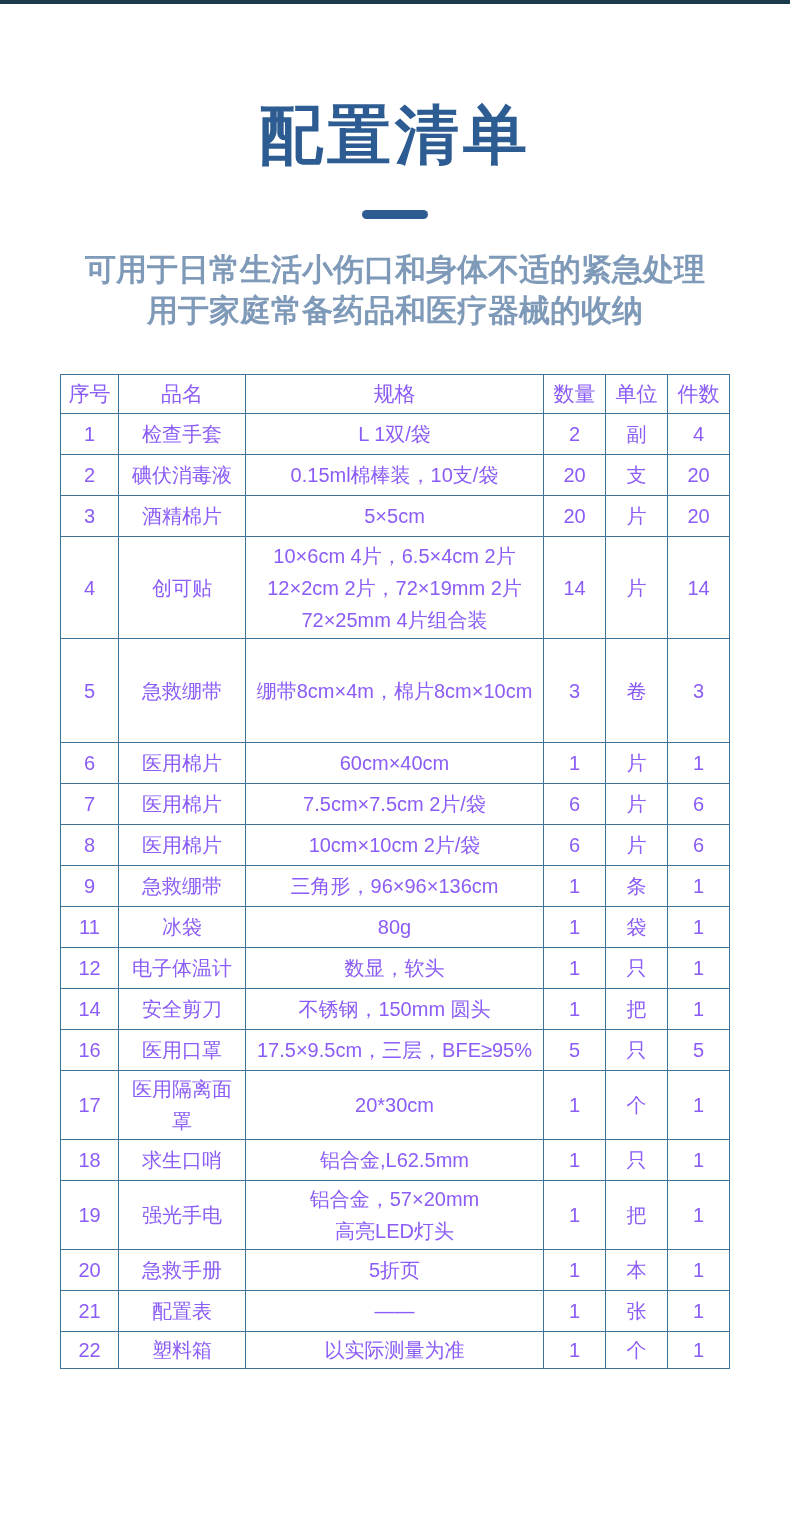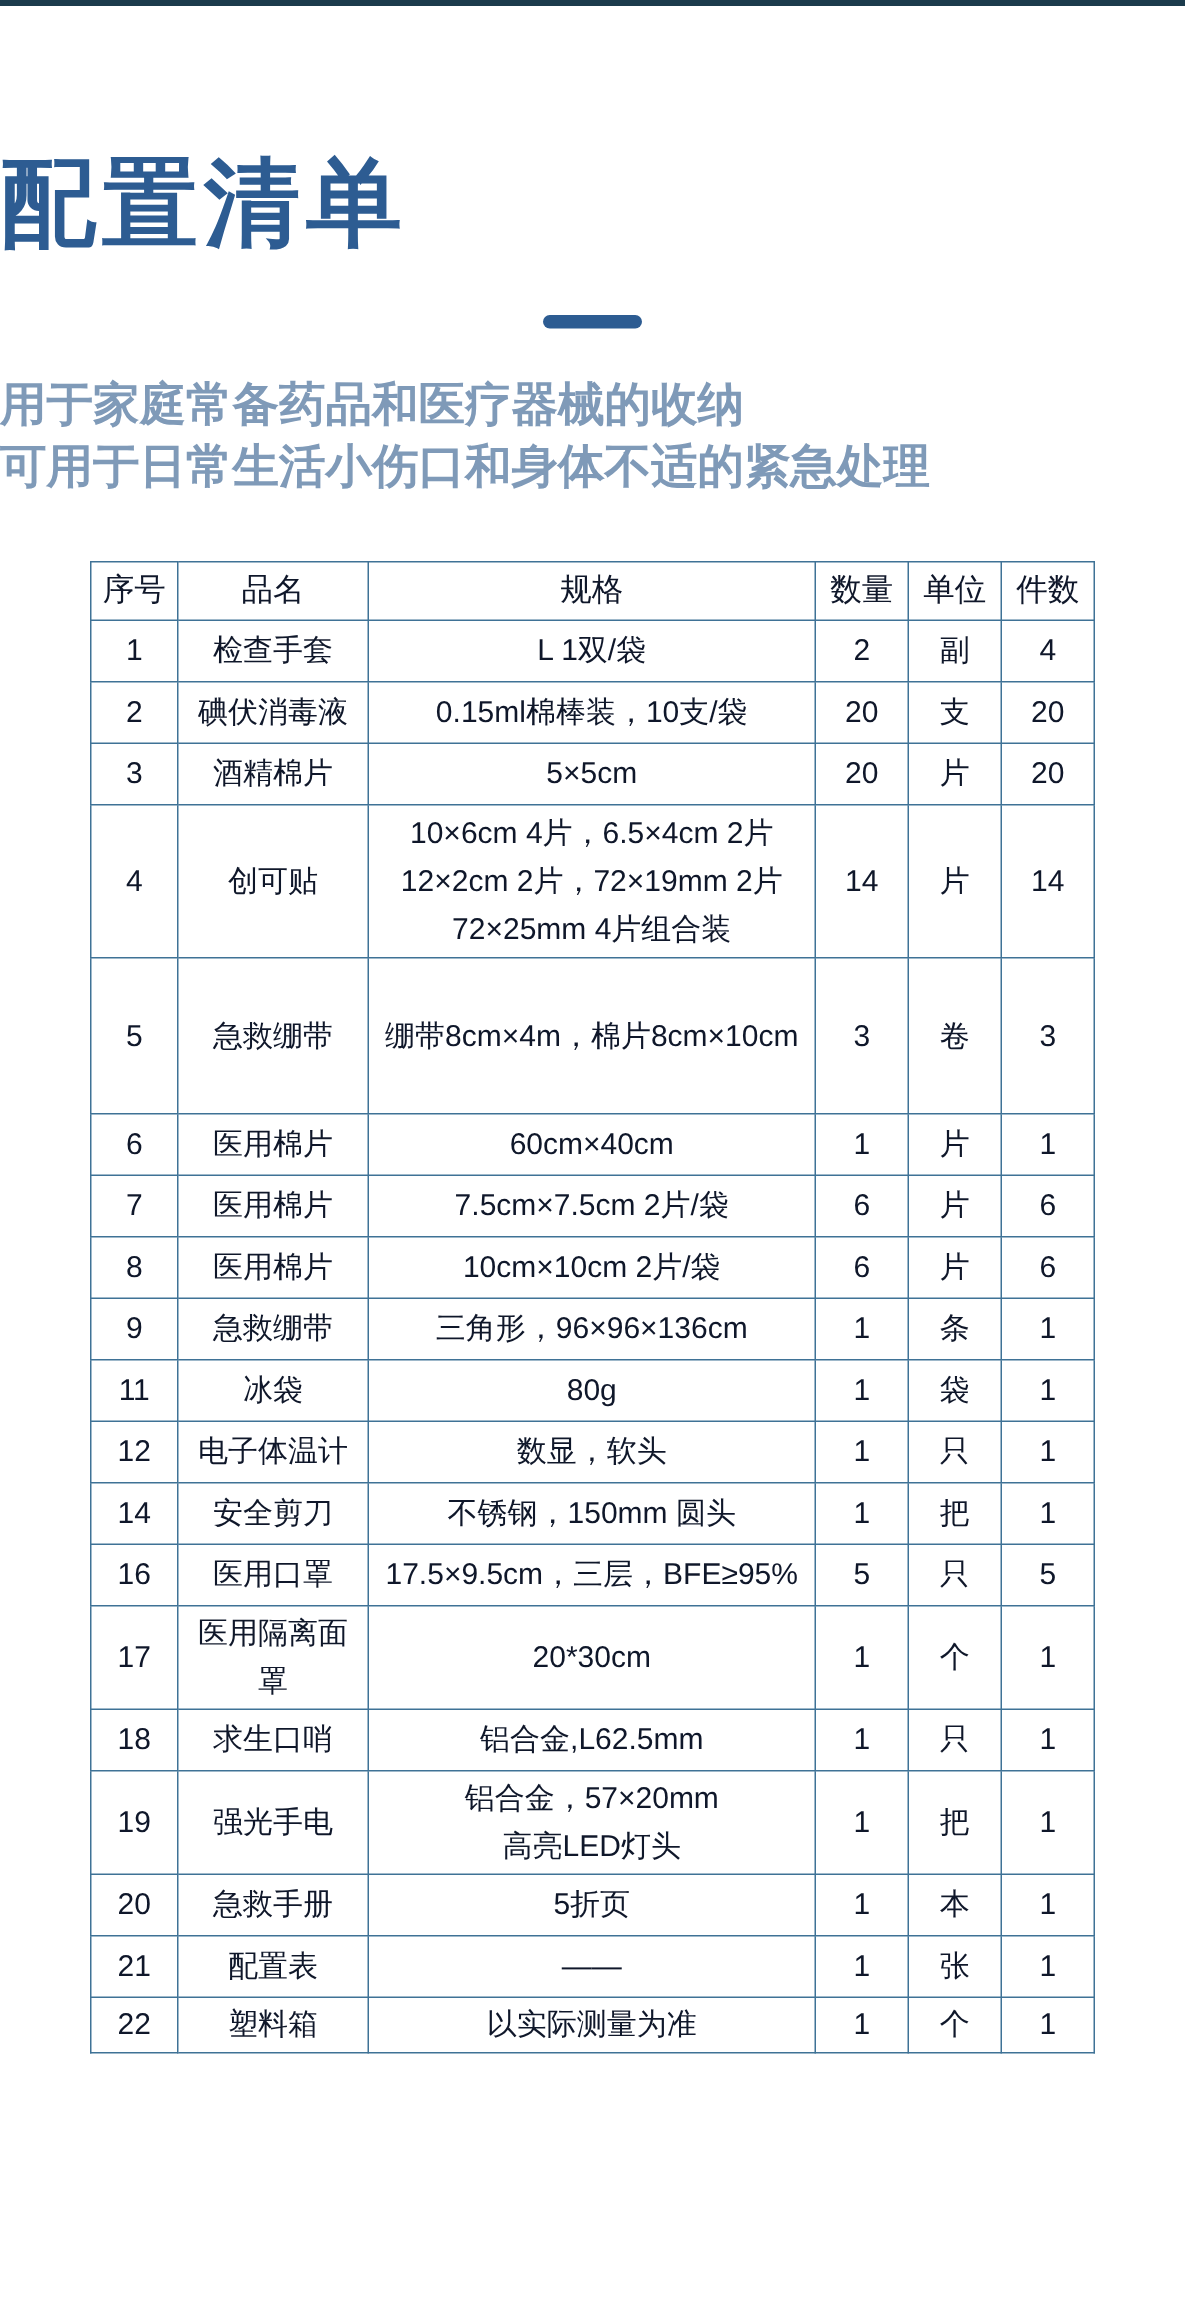--- a/index.html
+++ b/index.html
@@ -13,21 +13,21 @@
     height: 1531px;
     position: relative;
     overflow: hidden;
   }
   .top-bar {
     width: 790px;
     height: 4px;
     background: #1b3b4c;
   }
   .header-block {
-    text-align: left;
+    text-align: center;
   }
   .page-title {
     margin-top: 96px;
     font-size: 64px;
     line-height: 70px;
     font-weight: bold;
     letter-spacing: 4px;
     color: #2d5c92;
   }
   .divider-bar {
@@ -43,21 +43,21 @@
     line-height: 41px;
     font-weight: bold;
     margin-top: 30px;
   }
   .subtitle .line { display: block; }
   .spec-table {
     border-collapse: collapse;
     table-layout: fixed;
     width: 669px;
     margin: 43px auto 0 auto;
-    color: #0f172a;
+    color: #8b5cf6;
   }
   .spec-table th, .spec-table td {
     border: 1.5px solid #3f7296;
     text-align: center;
     vertical-align: middle;
     font-size: 20px;
     line-height: 32px;
     padding: 2px 4px;
     overflow: hidden;
   }
@@ -73,22 +73,22 @@
 </style>
 </head>
 <body>
 
 <div class="top-bar"></div>
 
 <div class="header-block">
   <div class="page-title">配置清单</div>
   <div class="divider-bar"></div>
   <div class="subtitle">
+    <span class="line">可用于日常生活小伤口和身体不适的紧急处理</span>
     <span class="line">用于家庭常备药品和医疗器械的收纳</span>
-    <span class="line">可用于日常生活小伤口和身体不适的紧急处理</span>
   </div>
 </div>
 
 <table class="spec-table">
   <colgroup>
     <col style="width:58px">
     <col style="width:127px">
     <col style="width:298px">
     <col style="width:62px">
     <col style="width:62px">

